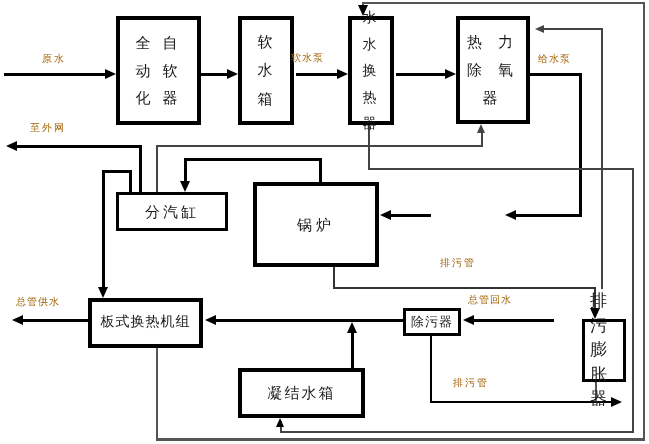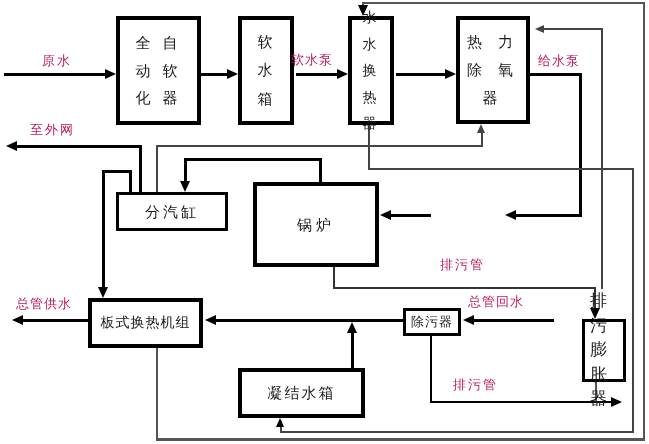--- a/index.html
+++ b/index.html
@@ -1,21 +1,21 @@
 <!DOCTYPE html>
 <html><head>
 <meta charset="utf-8">
 <style>
   html,body{margin:0;padding:0;background:#fff;}
   #canvas{position:relative;width:649px;height:444px;background:#fff;overflow:hidden;
           font-family:"Liberation Sans","DejaVu Sans",sans-serif;color:#1a1a1a;}
   .box{position:absolute;box-sizing:border-box;border:4px solid #000;background:#fff;
        display:flex;align-items:center;justify-content:center;text-align:center;
        white-space:pre-line;font-size:15px;line-height:1.85;letter-spacing:2px;z-index:3;}
-  .lbl{position:absolute;font-size:13px;letter-spacing:2px;white-space:nowrap;color:#be185d;z-index:4;}
+  .lbl{position:absolute;font-size:10px;letter-spacing:2px;white-space:nowrap;color:#a16207;z-index:4;}
   .pp{position:absolute;background:#000;z-index:1;}
   .g33{background:#333;} .g44{background:#444;} .g55{background:#555;}
   .ar{position:absolute;width:0;height:0;z-index:2;}
   .ar.r{border-top:5px solid transparent;border-bottom:5px solid transparent;border-left:11px solid #000;}
   .ar.l{border-top:5px solid transparent;border-bottom:5px solid transparent;border-right:11px solid #000;}
   .ar.d{border-left:5px solid transparent;border-right:5px solid transparent;border-top:11px solid #000;}
   .ar.u{border-left:5px solid transparent;border-right:5px solid transparent;border-bottom:11px solid #000;}
   .ar.sm.l{border-top:4px solid transparent;border-bottom:4px solid transparent;border-right:9px solid #000;border-left:none;}
   .ar.sm.u{border-left:4px solid transparent;border-right:4px solid transparent;border-bottom:9px solid #000;border-top:none;}
   .ar.c44.l{border-right-color:#444;} .ar.c44.u{border-bottom-color:#444;}
@@ -32,21 +32,21 @@
 水
 箱</div>
   <div class="box" style="left:348px;top:16px;width:46px;height:109px;font-size:14px;letter-spacing:3px;line-height:1.9;">水 水
 换 热
 器</div>
   <div class="box" style="left:456px;top:16px;width:74px;height:108px;letter-spacing:6px;">热 力
 除 氧
 器</div>
   <div class="box" style="left:116px;top:192px;width:112px;height:39px;border-width:3px;letter-spacing:3px;">分汽缸</div>
   <div class="box" style="left:253px;top:182px;width:126px;height:85px;letter-spacing:4px;">锅炉</div>
-  <div class="box" style="left:88px;top:298px;width:115px;height:50px;font-size:14px;letter-spacing:1px;">板式换热机组</div>
+  <div class="box" style="left:88px;top:298px;width:115px;height:50px;font-size:14px;letter-spacing:1px;font-family:Liberation Mono, monospace;">板式换热机组</div>
   <div class="box" style="left:403px;top:308px;width:58px;height:28px;border-width:3px;font-size:13px;letter-spacing:1px;">除污器</div>
   <div class="box" style="left:238px;top:368px;width:127px;height:50px;">凝结水箱</div>
   <div class="box" style="left:582px;top:319px;width:44px;height:63px;border-width:3px;font-size:17px;line-height:1.45;letter-spacing:1px;justify-content:flex-start;text-align:left;padding-left:5px;">排污
 膨胀
 器</div>
 
   <div class="lbl" style="left:42px;top:52px;">原水</div>
   <div class="lbl" style="left:291px;top:51px;letter-spacing:1px;">软水泵</div>
   <div class="lbl" style="left:538px;top:52px;letter-spacing:1px;">给水泵</div>
   <div class="lbl" style="left:30px;top:121px;">至外网</div>

